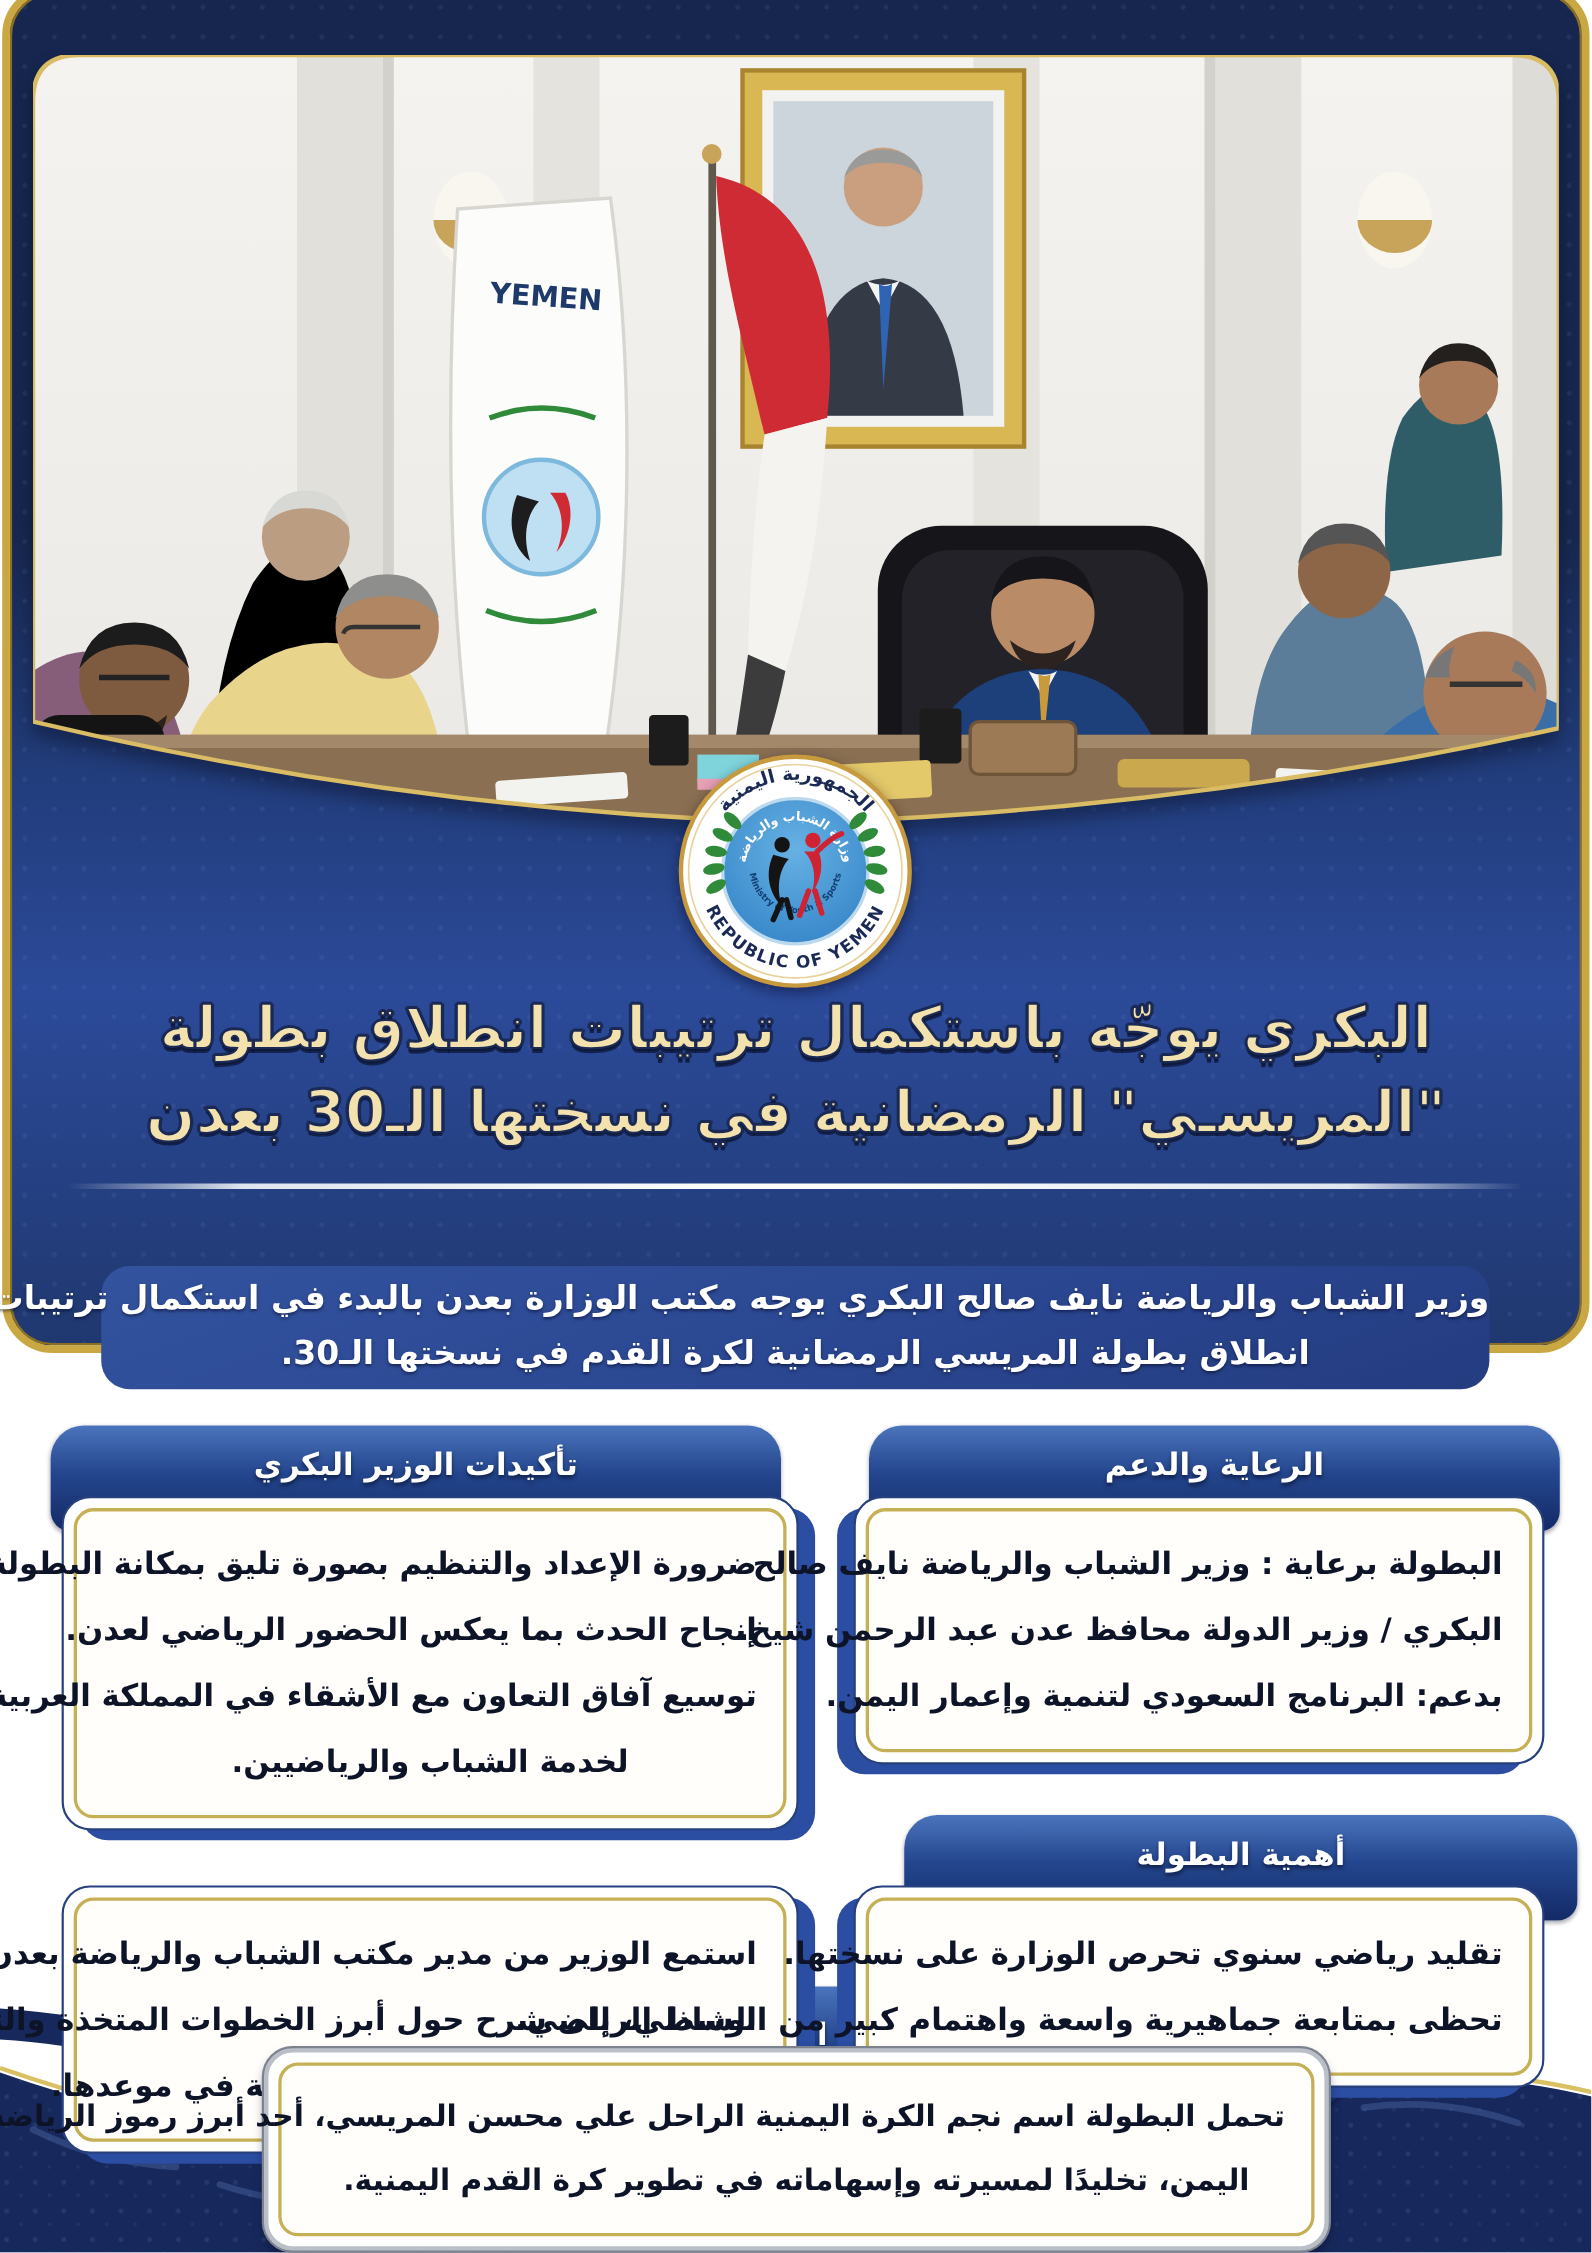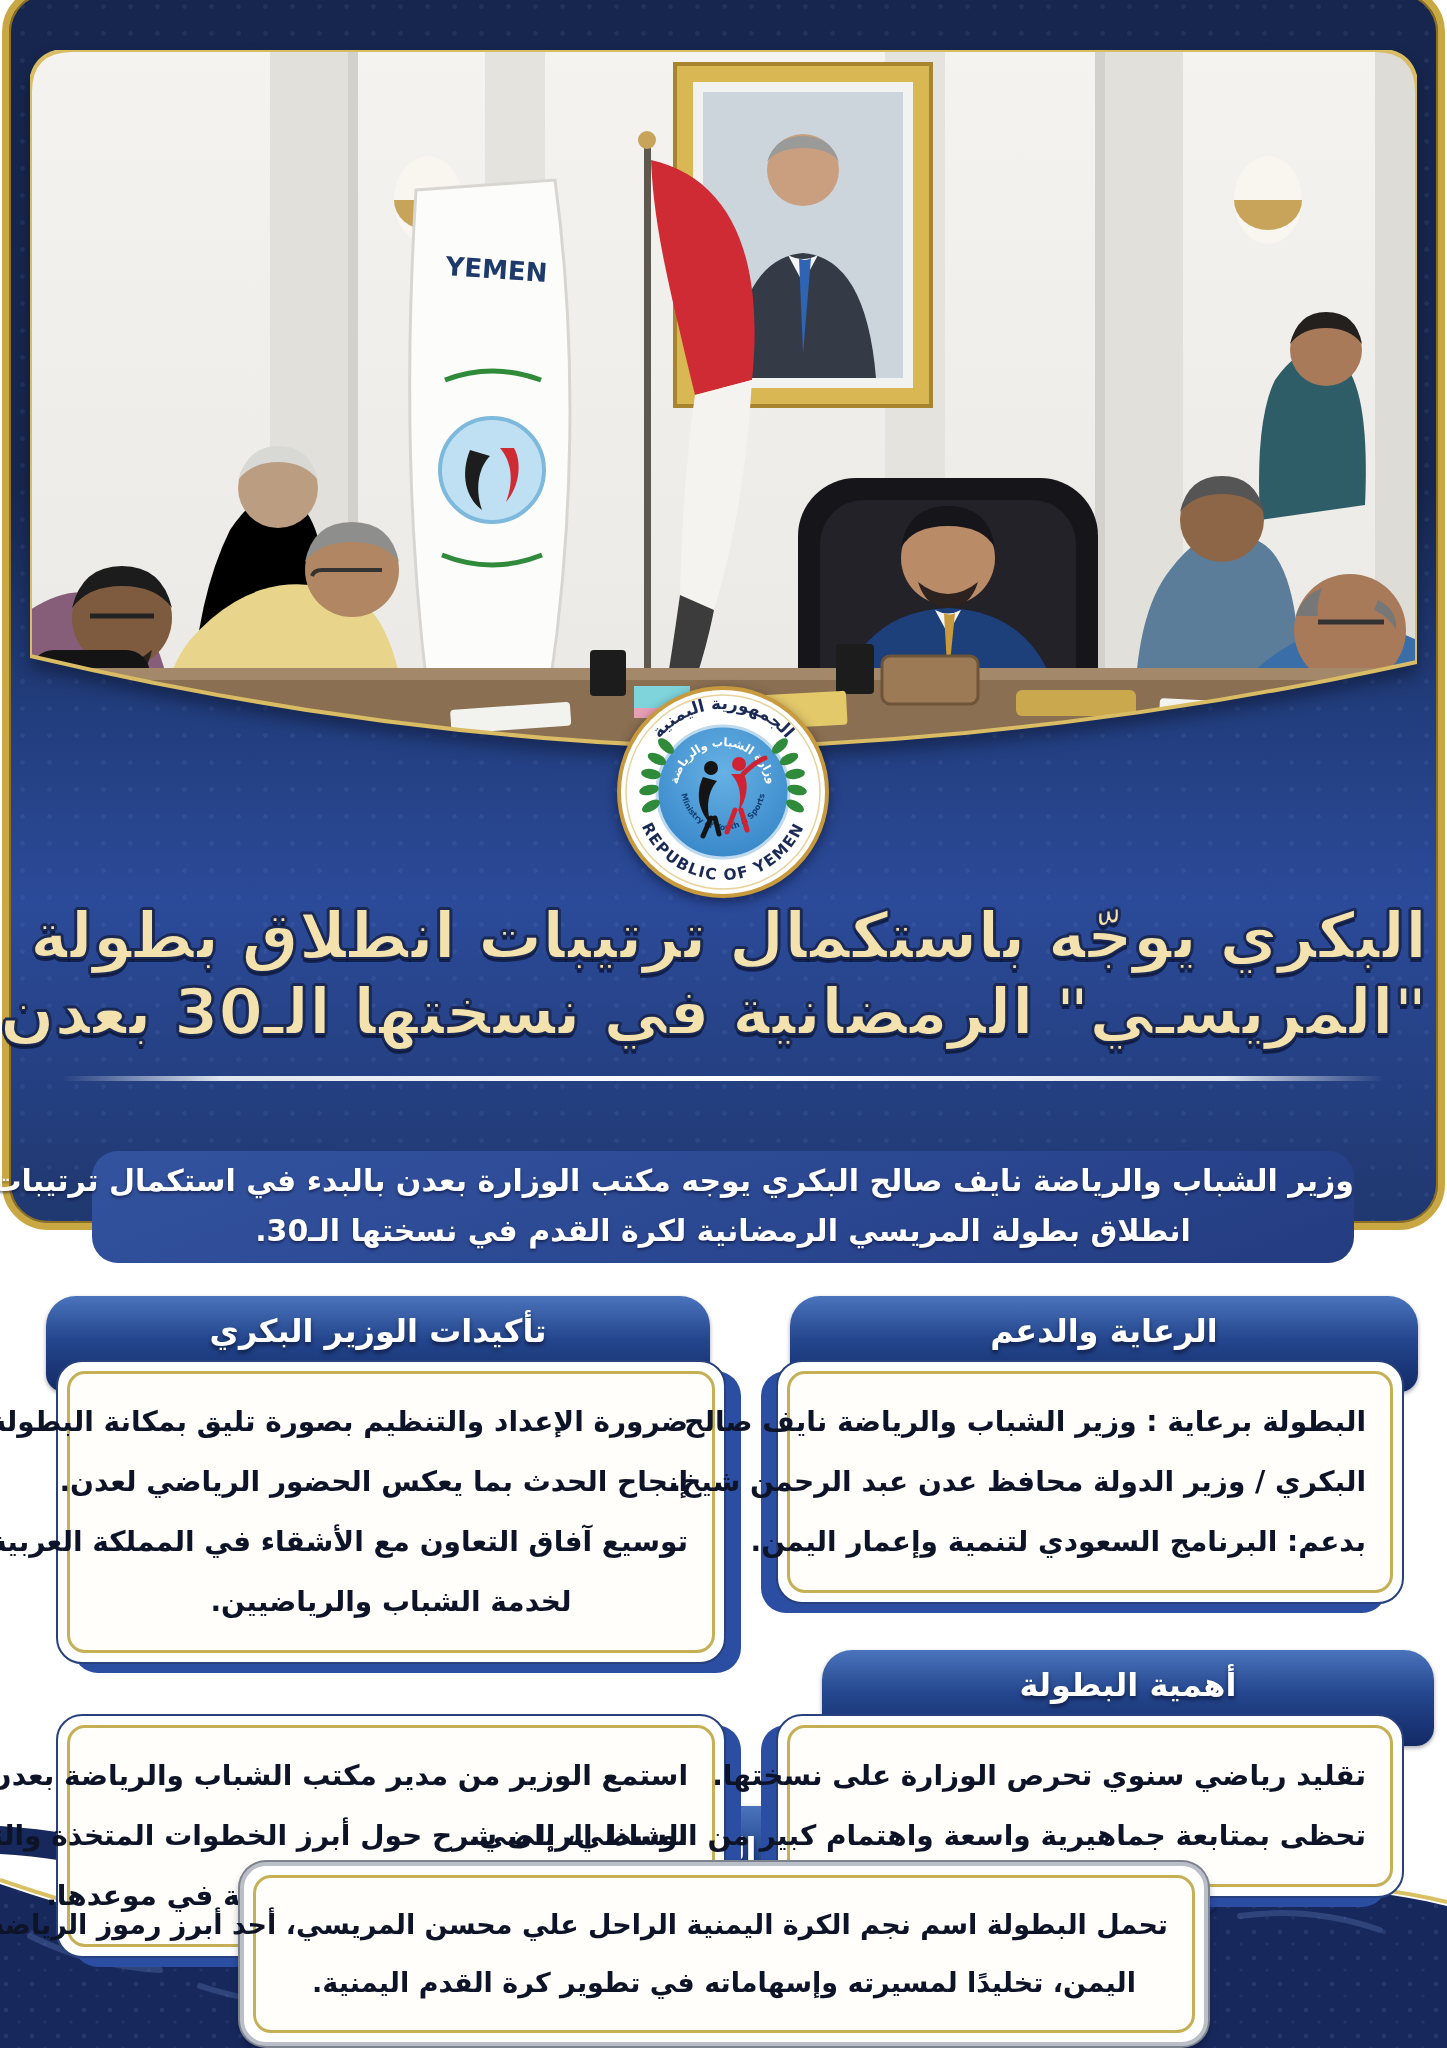--- a/index.html
+++ b/index.html
@@ -12,38 +12,38 @@
     border:7px solid #c9a843;border-radius:46px;
     background:
       radial-gradient(rgba(130,160,230,.10) 2px, transparent 2.6px),
       linear-gradient(180deg,#16264e 0%,#17274f 40%,#223d7c 58%,#2b4a99 74%,#20386f 100%);
     background-size:27px 27px,100% 100%;
     box-shadow:inset 0 0 0 2px #8b6f22;
   }
   .photo-wrap{position:absolute;left:30px;top:50px;width:1387px;height:750px;filter:drop-shadow(0 10px 8px rgba(0,0,10,.35));}
   .emblem{position:absolute;left:615px;top:684px;width:216px;height:216px;z-index:5;filter:drop-shadow(0 4px 6px rgba(0,0,20,.45));}
 
-  .headline{position:absolute;left:20px;width:1407px;top:898px;text-align:right;z-index:4;
-    color:#f3e2ad;font-weight:800;font-size:64px;line-height:76px;white-space:nowrap;
+  .headline{position:absolute;left:20px;width:1407px;top:898px;text-align:center;z-index:4;
+    color:#f3e2ad;font-weight:800;font-size:53px;line-height:76px;white-space:nowrap;
     -webkit-text-stroke:2px #1b2a55;
     text-shadow:0 4px 0 rgba(8,16,44,.65),2px 0 0 #1b2a55,-2px 0 0 #1b2a55,0 2px 0 #1b2a55,0 -2px 0 #1b2a55;}
   .sep-line{position:absolute;left:62px;top:1076px;width:1322px;height:5px;border-radius:3px;z-index:4;
     background:linear-gradient(90deg,rgba(255,255,255,0),#dfe5ee 12%,#ffffff 50%,#dfe5ee 88%,rgba(255,255,255,0));}
   .sub-panel{position:absolute;left:92px;top:1151px;width:1262px;height:112px;border-radius:26px;z-index:4;
     background:linear-gradient(160deg,#33539f,#2a4690 60%,#243c80);
     color:#ffffff;font-weight:bold;font-size:30px;line-height:50px;text-align:center;padding-top:5px;white-space:nowrap;
     text-shadow:0 2px 3px rgba(0,0,30,.5);}
 
   
   .wave{position:absolute;left:0;top:1796px;width:1447px;height:252px;z-index:1;}
 
   
   .card-header{position:absolute;z-index:2;border-radius:30px 30px 18px 18px;
     background:linear-gradient(180deg,#4a74bc 0%,#24468e 45%,#132a66 100%);
-    color:#fff;font-weight:800;font-size:32px;text-align:center;
+    color:#fff;font-weight:800;font-size:28px;text-align:center;
     display:flex;align-items:center;justify-content:center;padding-bottom:26px;
     text-shadow:0 3px 4px rgba(0,0,20,.55);box-shadow:0 2px 4px rgba(0,0,30,.35);}
   .card-body{position:absolute;z-index:3;background:#ffffff;border:2px solid #27407e;border-radius:26px;padding:9px;}
   .card-body .inner{border:3px solid #c6b055;border-radius:18px;background:#fffefb;
     padding:18px 24px;text-align:center;}
   .shadow-right{box-shadow:16px 10px 0 -1px #2b4da2;}
   .shadow-left{box-shadow:-16px 10px 0 -1px #2b4da2;}
   .card-line{font-size:28px;font-weight:bold;color:#0e1428;line-height:60px;white-space:nowrap;}
   .bottom-body{border:4px solid #b9bec7;box-shadow:0 0 0 2px #7d838e,0 6px 10px rgba(0,0,30,.4);}
   .bottom-body .card-line{line-height:58px;font-size:27px;}

